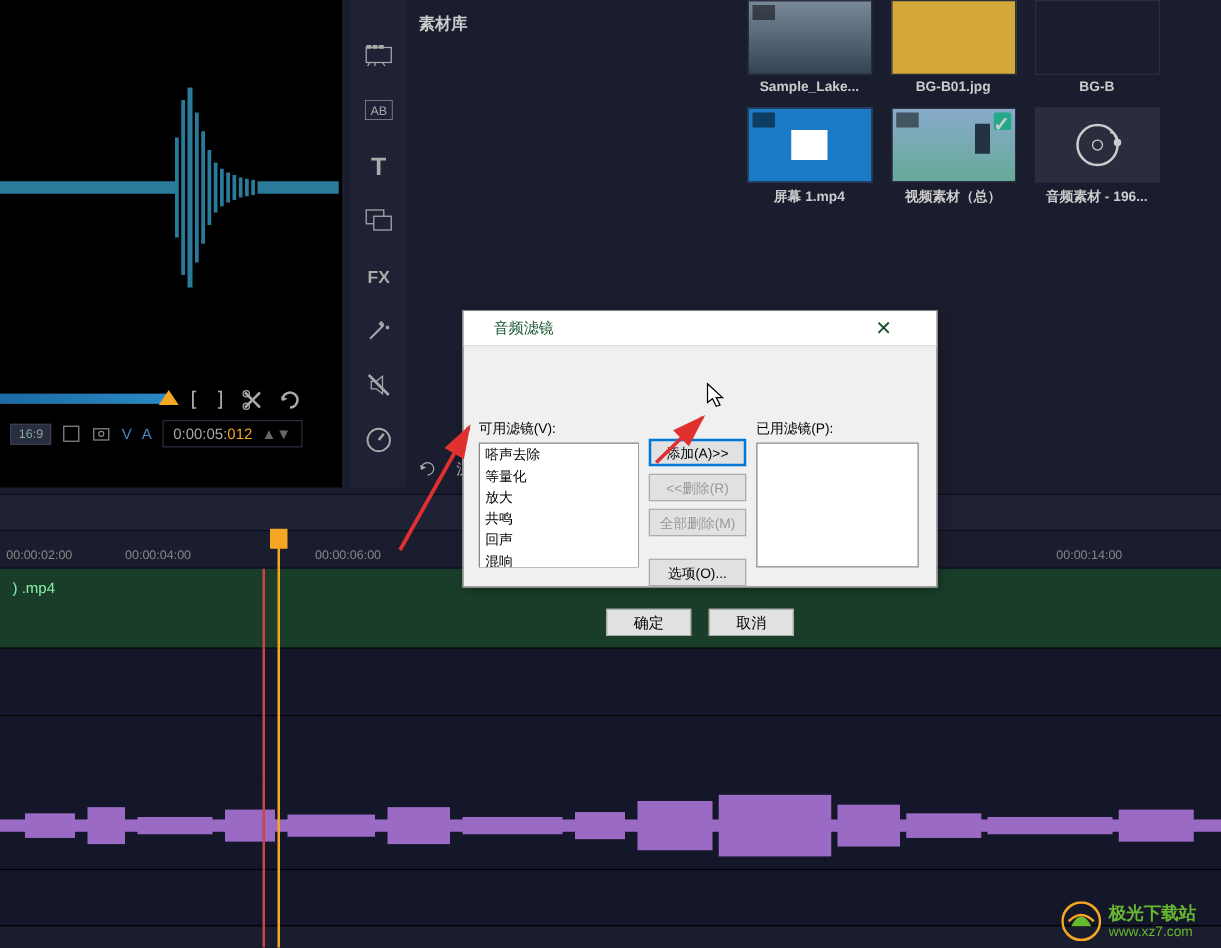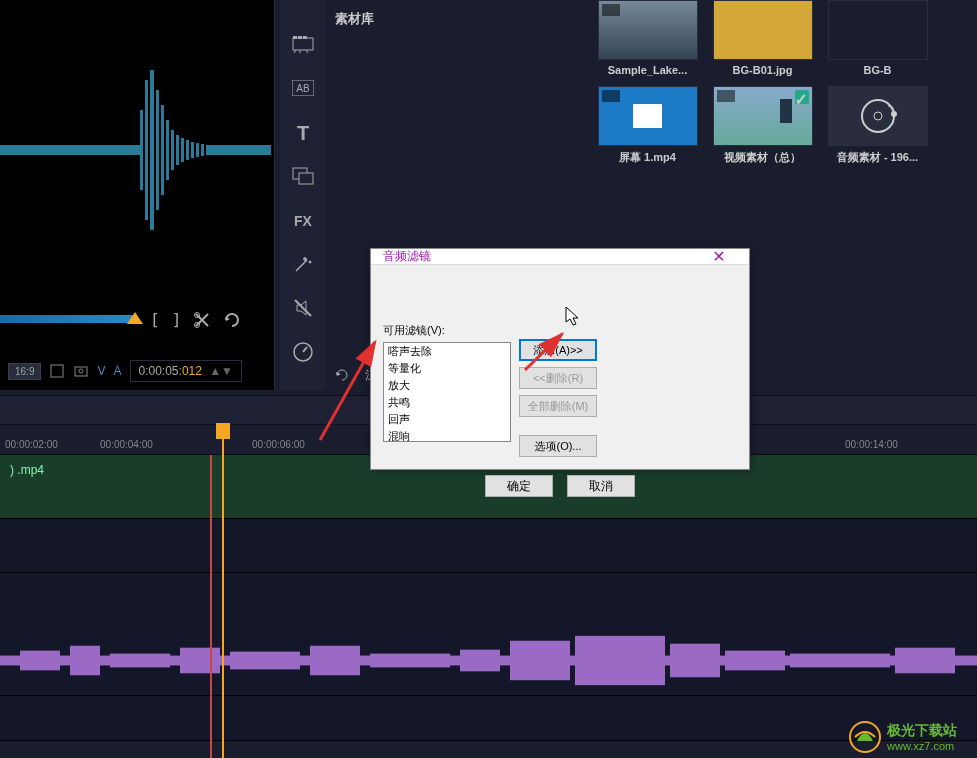--- a/index.html
+++ b/index.html
@@ -9,21 +9,21 @@
 .waveform-preview { position: absolute; left: 0; top: 0; width: 275px; height: 300px; display: flex; align-items: center; }
 .waveform-preview svg { width: 100%; height: 200px; }
 .scrubber { position: absolute; left: 0; top: 315px; width: 135px; height: 8px; background: #444; }
 .scrubber-fill { height: 100%; background: linear-gradient(to right, #1a6aa5, #2a8ac5); position: relative; }
 .scrubber-handle { position: absolute; right: -8px; top: -3px; width: 0; height: 0; border-left: 8px solid transparent; border-right: 8px solid transparent; border-bottom: 12px solid #f5a623; }
 
 .aspect-label { background: #2a2d3e; padding: 2px 6px; font-size: 10px; color: #8a9; border: 1px solid #3a3d4e; }
 .tc-display { background: #000; color: #aaa; padding: 3px 8px; font-size: 12px; font-family: monospace; border: 1px solid #2a2d3e; }
 .tc-orange { color: #f5a623; }
 
-.controls-row2 { position: absolute; left: 0; top: 360px; display: flex; align-items: center; gap: 8px; padding: 0 8px; }
+.controls-row2 { position: absolute; left: 0; top: 336px; display: flex; align-items: center; gap: 8px; padding: 0 8px; }
 
 .sidebar-tools { position: absolute; left: 280px; top: 0; width: 45px; height: 390px; background: #1f2234; display: flex; flex-direction: column; align-items: center; padding-top: 5px; gap: 18px; justify-content: center; }
 .tool-btn { width: 30px; height: 26px; display: flex; align-items: center; justify-content: center; cursor: pointer; }
 .tool-btn svg { fill: #aaa; }
 
 .library-area { position: absolute; left: 325px; top: 0; right: 0; height: 390px; background: #1a1d2e; font-weight: bold; }
 .library-label { position: absolute; left: 10px; top: 10px; color: #ccc; font-size: 13px; }
 .thumb-grid { position: absolute; left: 260px; top: 0; right: 0; display: flex; flex-wrap: wrap; gap: 10px; padding: 0 10px; }
 .thumb-item { width: 105px; display: flex; flex-direction: column; align-items: center; gap: 4px; }
 .thumb-img { width: 100px; height: 60px; background: #456; position: relative; border: 1px solid #2a2d3e; }
@@ -46,21 +46,21 @@
 
 .track-empty { position: absolute; left: 0; width: 977px; background: #14172a; border-bottom: 1px solid #000; }
 .track-audio { position: absolute; left: 0; top: 626px; width: 977px; height: 70px; background: #14172a; border-bottom: 1px solid #000; }
 .audio-wave { width: 100%; height: 100%; }
 
 .playhead { position: absolute; top: 425px; width: 2px; height: 333px; background: #f5a623; z-index: 5; }
 .playhead-head { position: absolute; top: -2px; left: -6px; width: 14px; height: 16px; background: #f5a623; }
 .playhead2 { position: absolute; top: 455px; width: 2px; height: 303px; background: #c44; z-index: 4; }
 
 .dialog { position: absolute; left: 370px; top: 248px; width: 380px; height: 222px; background: #f0f0f0; border: 1px solid #888; z-index: 20; box-shadow: 2px 2px 8px rgba(0,0,0,0.3); }
-.dialog-title { height: 16px; background: #fff; display: flex; align-items: center; padding: 0 12px; font-size: 12px; color: #a21caf; border-bottom: 1px solid #ddd; }
+.dialog-title { height: 28px; background: #fff; display: flex; align-items: center; padding: 0 24px; font-size: 12px; color: #14532d; border-bottom: 1px solid #ddd; }
 .dialog-close { margin-left: auto; width: 36px; height: 28px; display: flex; align-items: center; justify-content: center; cursor: pointer; font-size: 16px; }
 .dialog-body { padding: 10px 12px; display: flex; gap: 8px; margin-top: 48px; }
 .d-col { display: flex; flex-direction: column; gap: 4px; }
 .d-label { font-size: 11px; color: #000; }
 .listbox { width: 128px; height: 100px; background: #fff; border: 1px solid #888; overflow-y: scroll; font-size: 11px; }
 .listbox-item { padding: 1px 4px; color: #000; cursor: pointer; }
 .applied-box { width: 130px; height: 100px; background: #fff; border: 1px solid #888; }
 .d-btn { width: 78px; height: 22px; background: #e1e1e1; border: 1px solid #adadad; font-size: 11px; cursor: pointer; }
 .d-btn.highlight { border: 2px solid #0078d7; }
 .dialog-footer { display: flex; justify-content: center; gap: 14px; padding: 8px; }
@@ -348,20 +348,24 @@
 
       </div>
     </div>
     <div class="d-col" style="gap:6px;padding-top:16px">
       <button class="d-btn highlight">添加(A)&gt;&gt;</button>
       <button class="d-btn" disabled="" style="color:#999">&lt;&lt;删除(R)</button>
       <button class="d-btn" disabled="" style="color:#999">全部删除(M)</button>
       <div style="height:6px"></div>
       <button class="d-btn">选项(O)...</button>
     </div>
+    <div class="d-col">
+      <div class="d-label">已用滤镜(P):</div>
+      <div class="applied-box"></div>
+    </div>
   </div>
   <div class="dialog-footer">
     <button class="d-btn-lg">确定</button>
     <button class="d-btn-lg">取消</button>
   </div>
 </div>
 
 <svg class="arrow-annotation" style="left:300px;top:330px" width="280" height="120">
   <defs>
       <marker id="ah" markerWidth="10" markerHeight="10" refX="8" refY="3" orient="auto">

